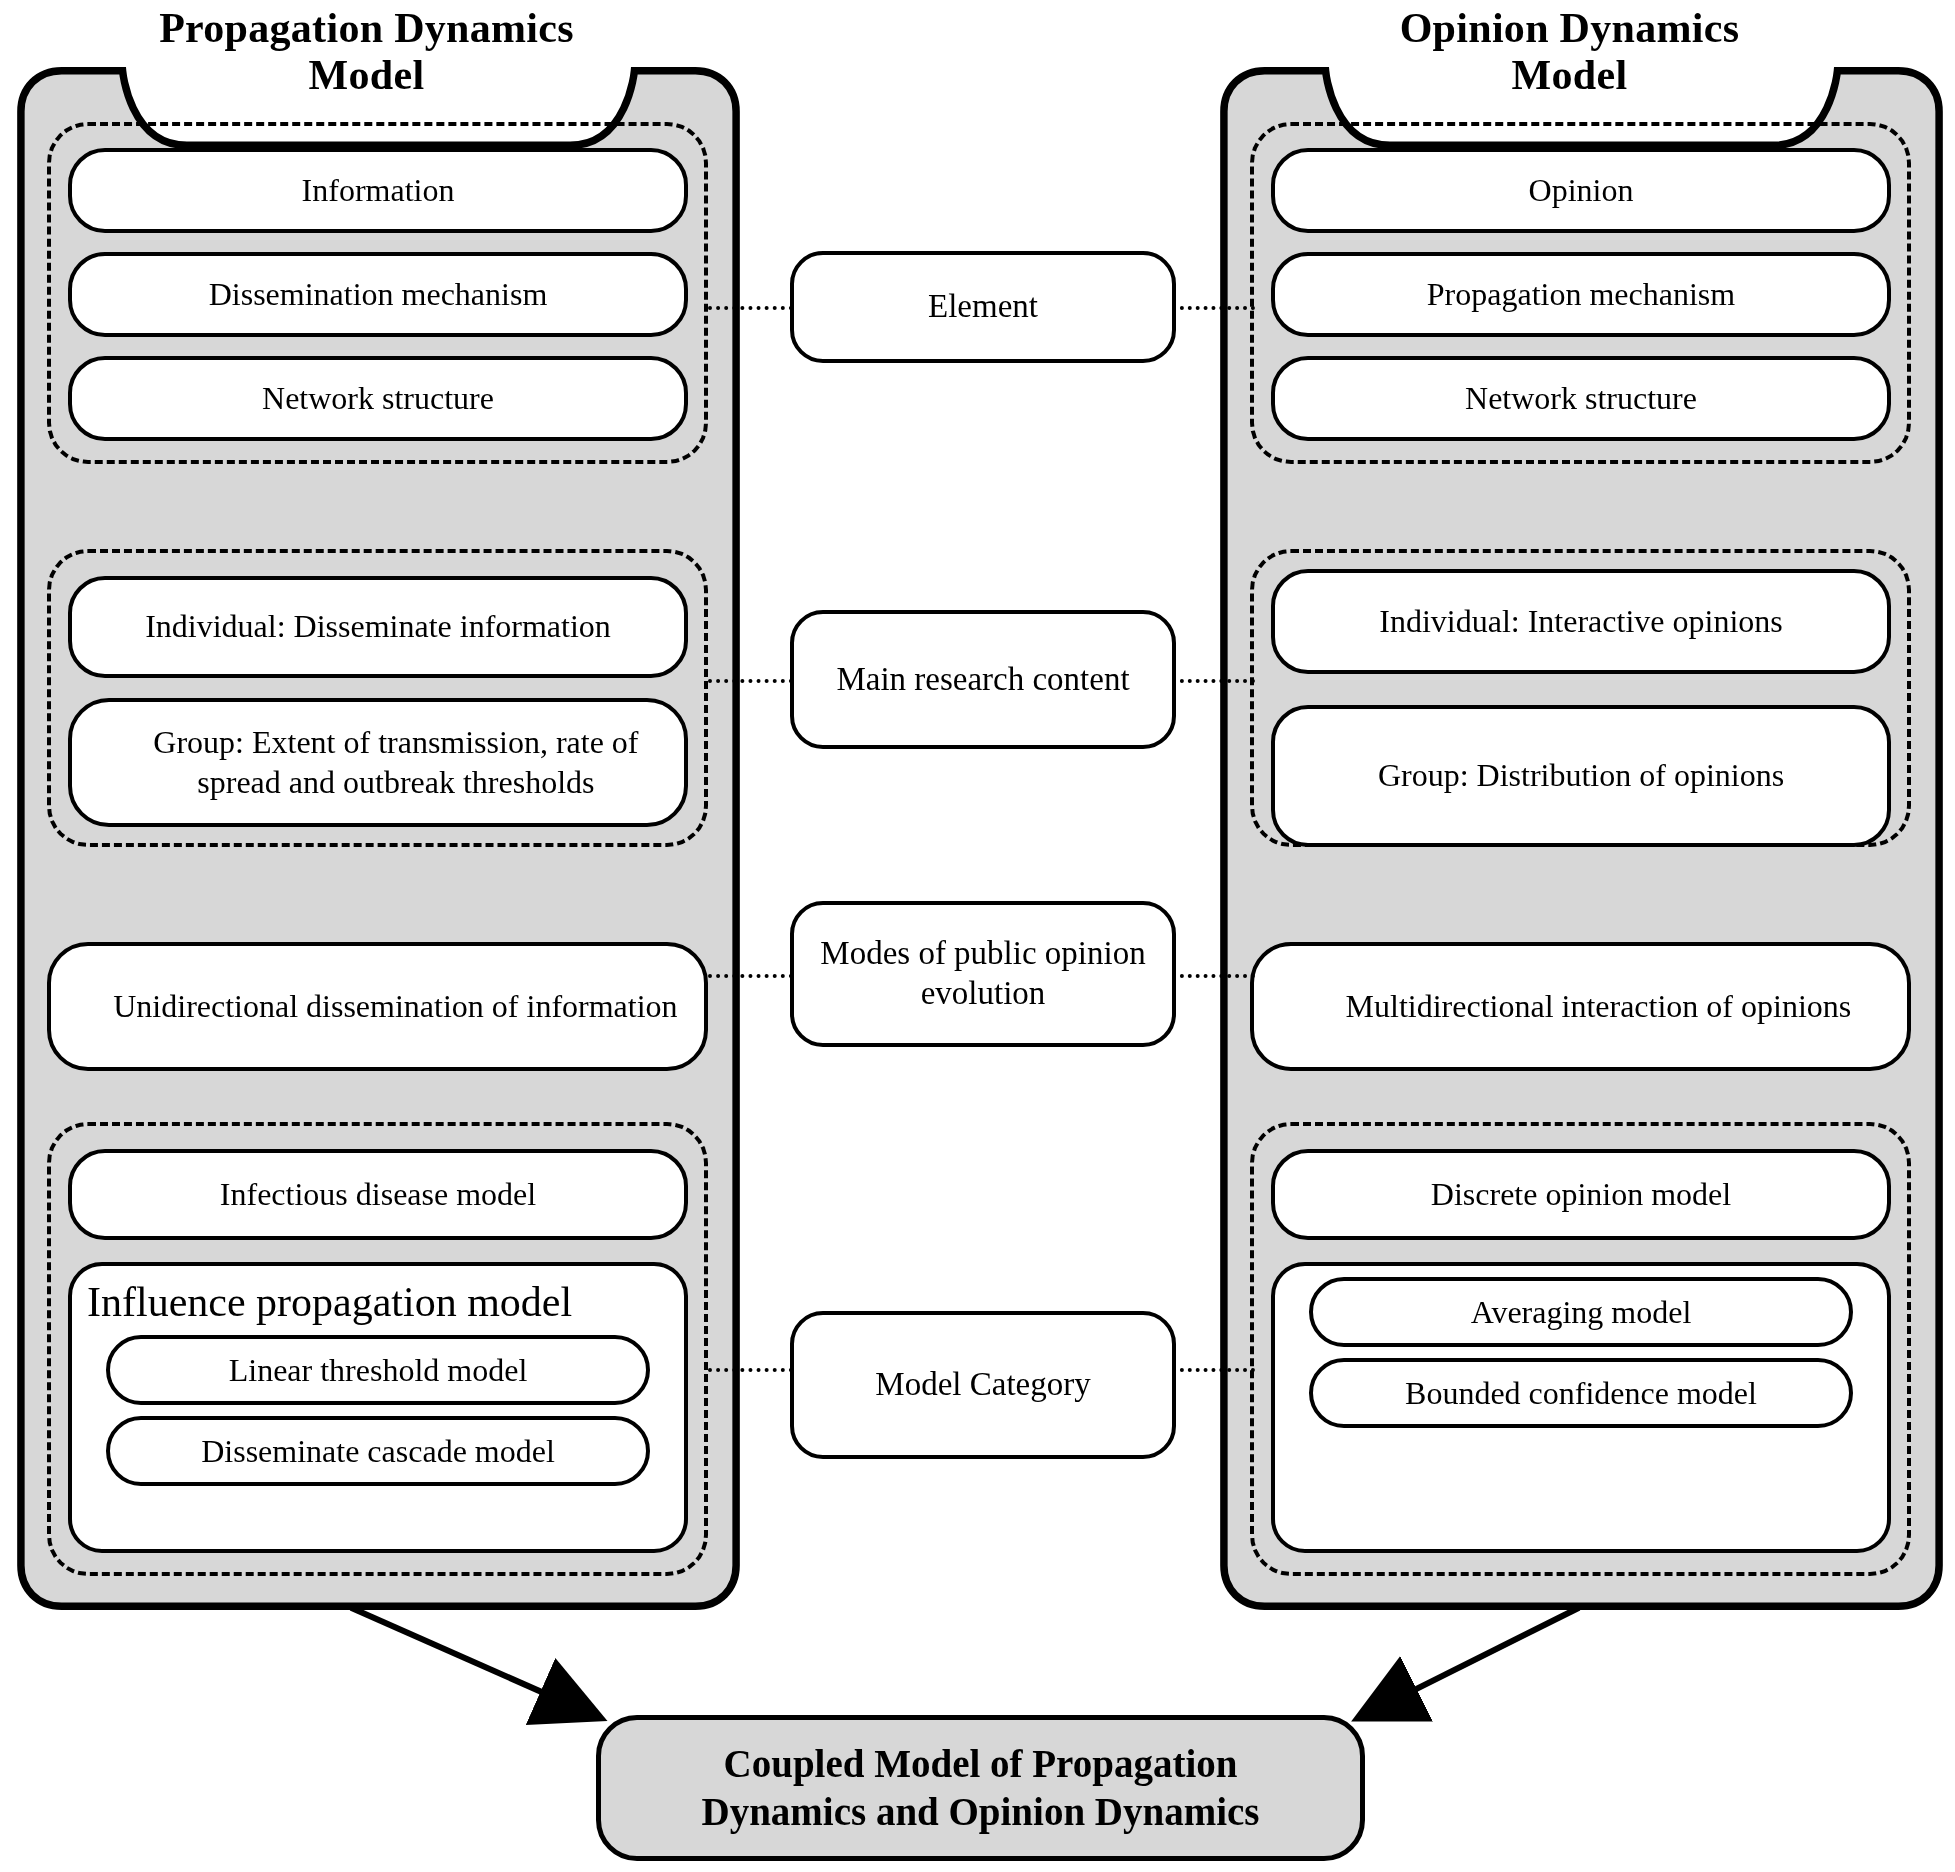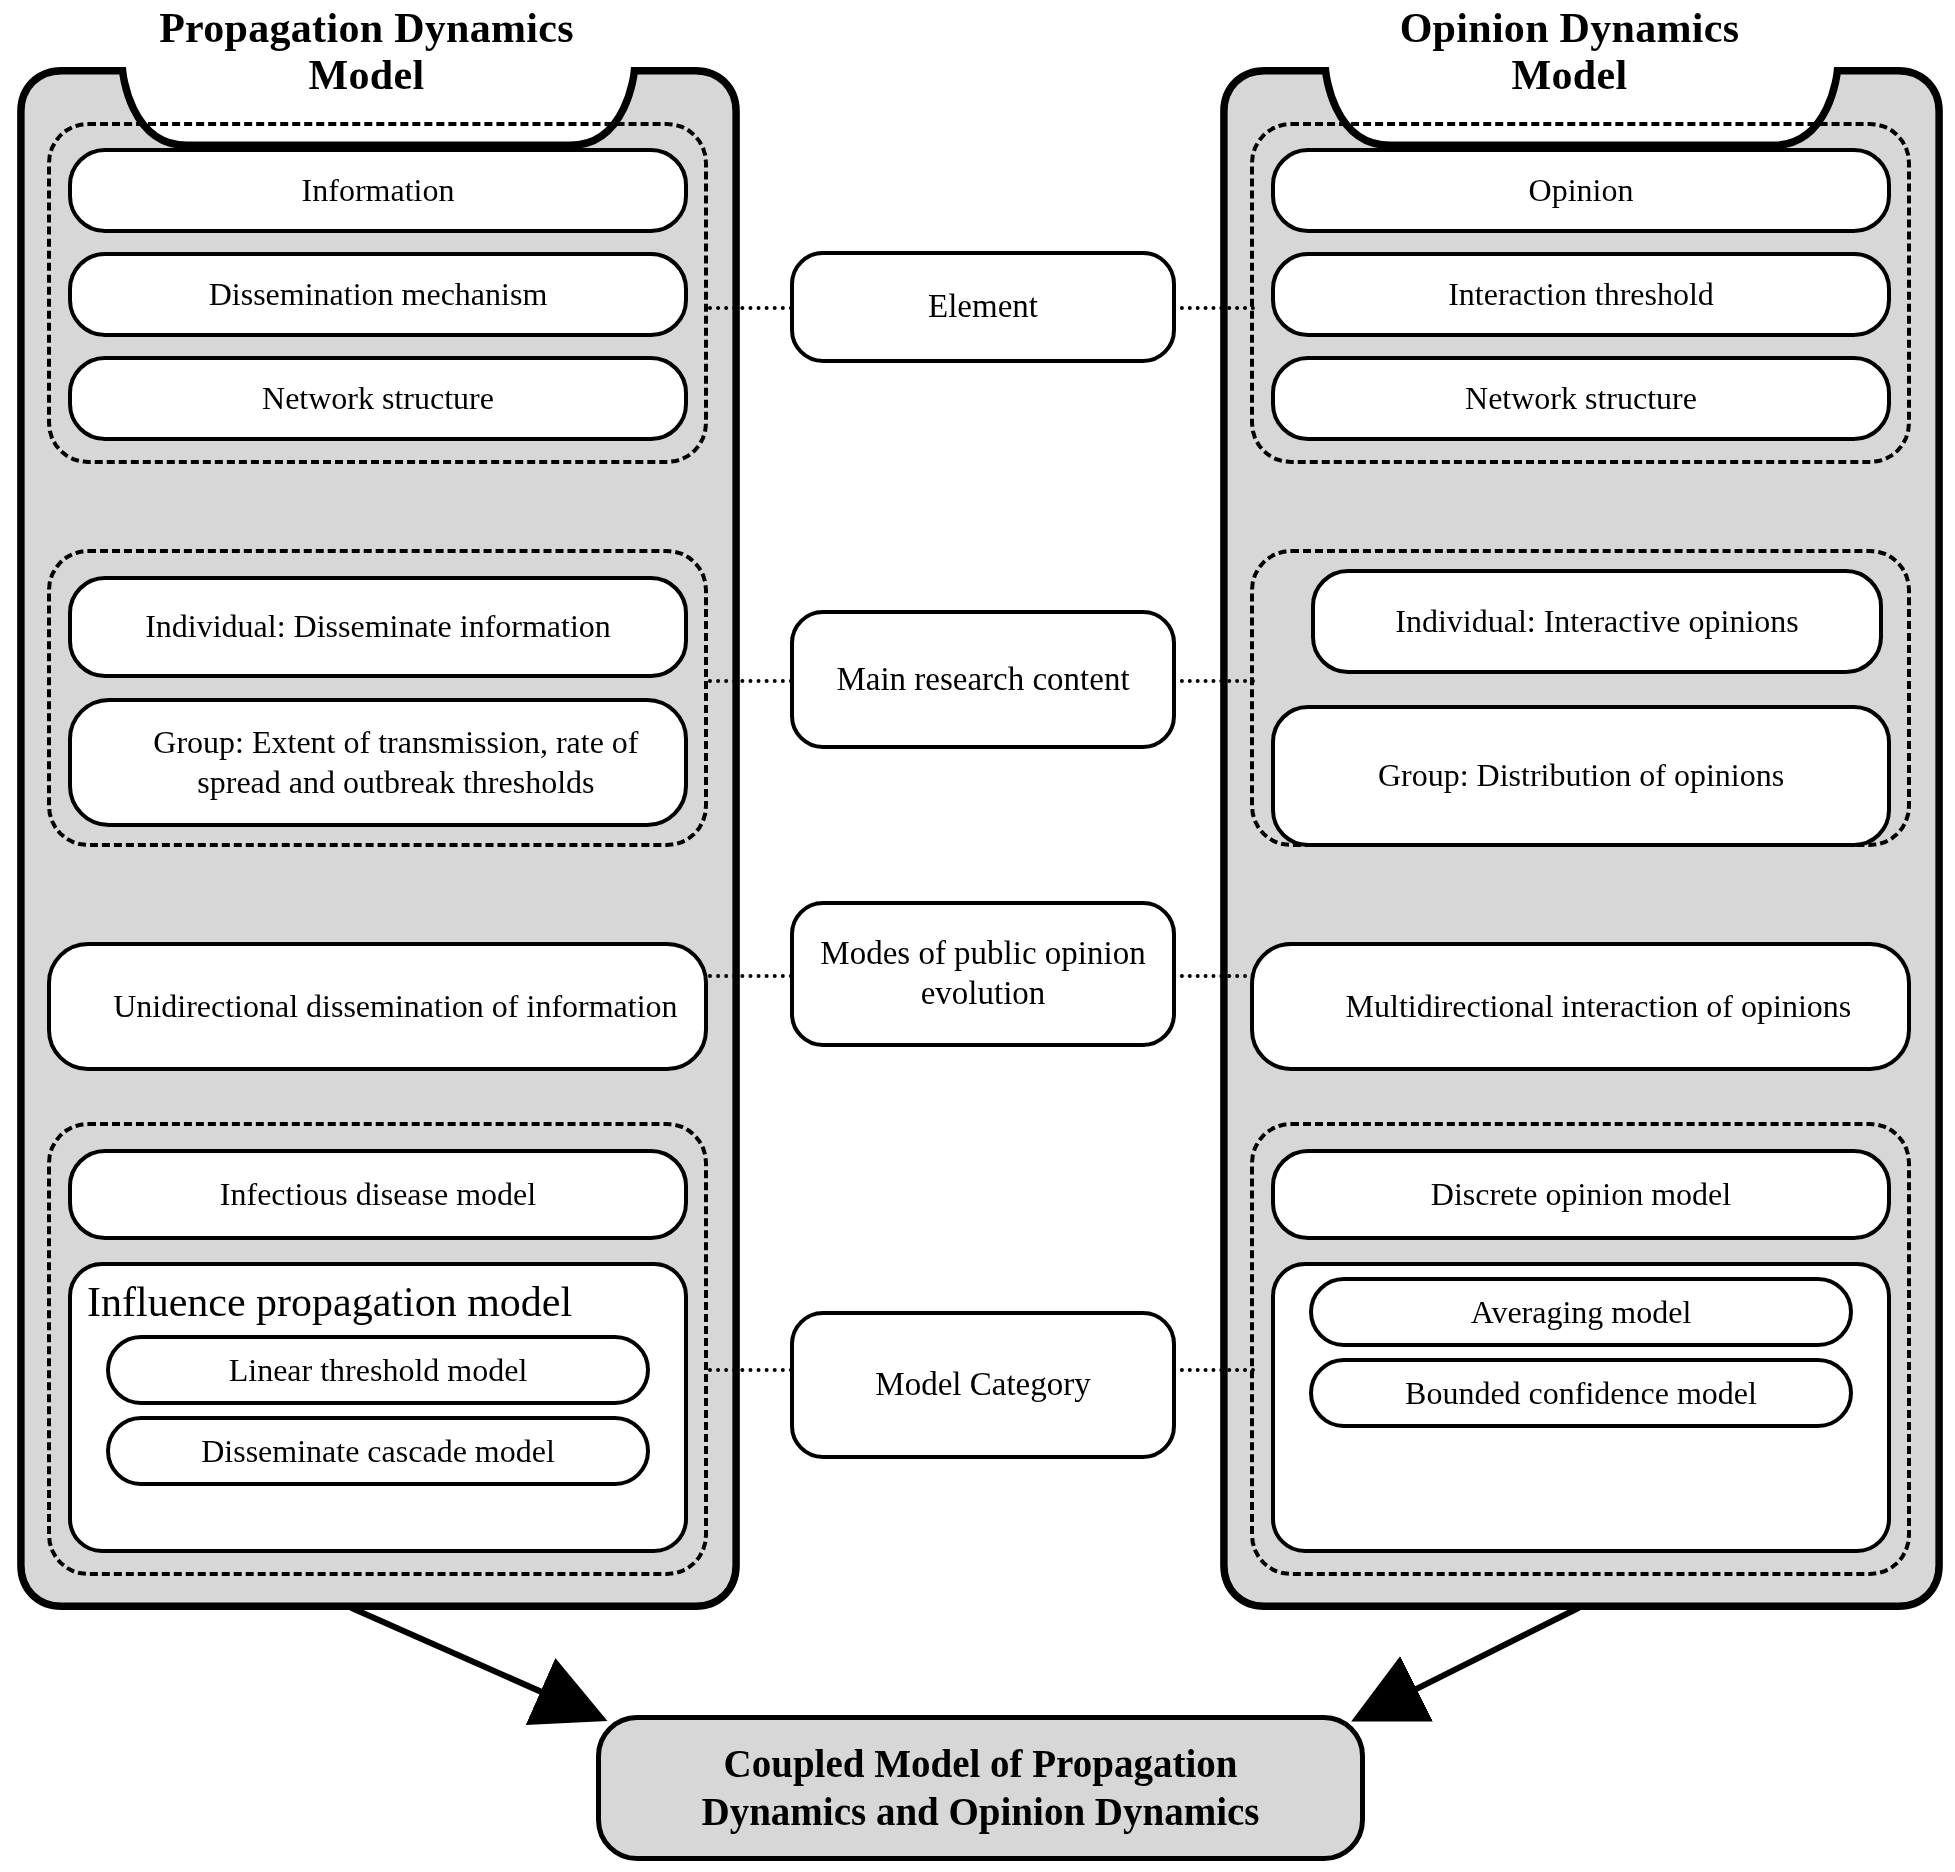--- a/index.html
+++ b/index.html
@@ -181,27 +181,27 @@
   <div class="wbox parent" style="left:68px; top:1262px; width:620px; height:291px;">
     <span class="parent-label">Influence propagation model</span>
     <div class="childbox">Linear threshold model</div>
     <div class="childbox">Disseminate cascade model</div>
   </div>
 
   <div class="dashgroup" style="left:1250px; top:122px; width:661px; height:342px;"></div>
 
   <div class="wbox" style="left:1271px; top:148px; width:620px; height:85px;">Opinion</div>
 
-  <div class="wbox" style="left:1271px; top:252px; width:620px; height:85px;">Interaction threshold</div>
+  <div class="wbox" style="left:1271px; top:252px; width:620px; height:85px;">Propagation mechanism</div>
 
   <div class="wbox" style="left:1271px; top:356px; width:620px; height:85px;">Network structure</div>
 
   <div class="dashgroup" style="left:1250px; top:549px; width:661px; height:298px;"></div>
 
-  <div class="wbox" style="left:1271px; top:569px; width:572px; height:105px;margin-left:40px;">Individual: Interactive opinions</div>
+  <div class="wbox" style="left:1271px; top:569px; width:620px; height:105px;">Individual: Interactive opinions</div>
 
   <div class="wbox" style="left:1271px; top:705px; width:620px; height:142px;">Group: Distribution of opinions</div>
 
   <div class="wbox tall" style="left:1250px; top:942px; width:661px; height:129px;">Multidirectional interaction of opinions</div>
 
   <div class="dashgroup" style="left:1250px; top:1122px; width:661px; height:454px;"></div>
 
   <div class="wbox" style="left:1271px; top:1149px; width:620px; height:91px;">Discrete opinion model</div>
 
   <div class="wbox parent" style="left:1271px; top:1262px; width:620px; height:291px;">

